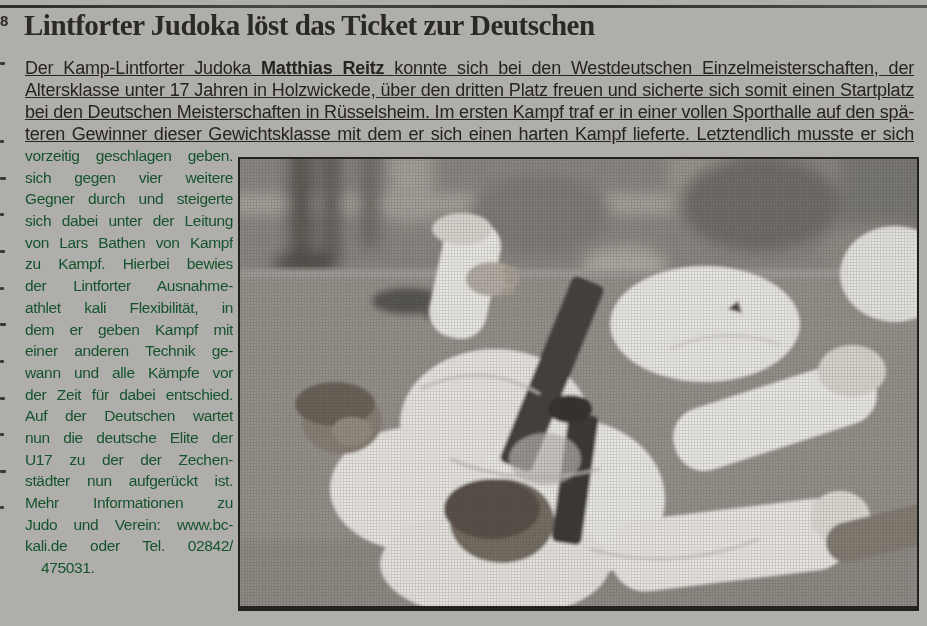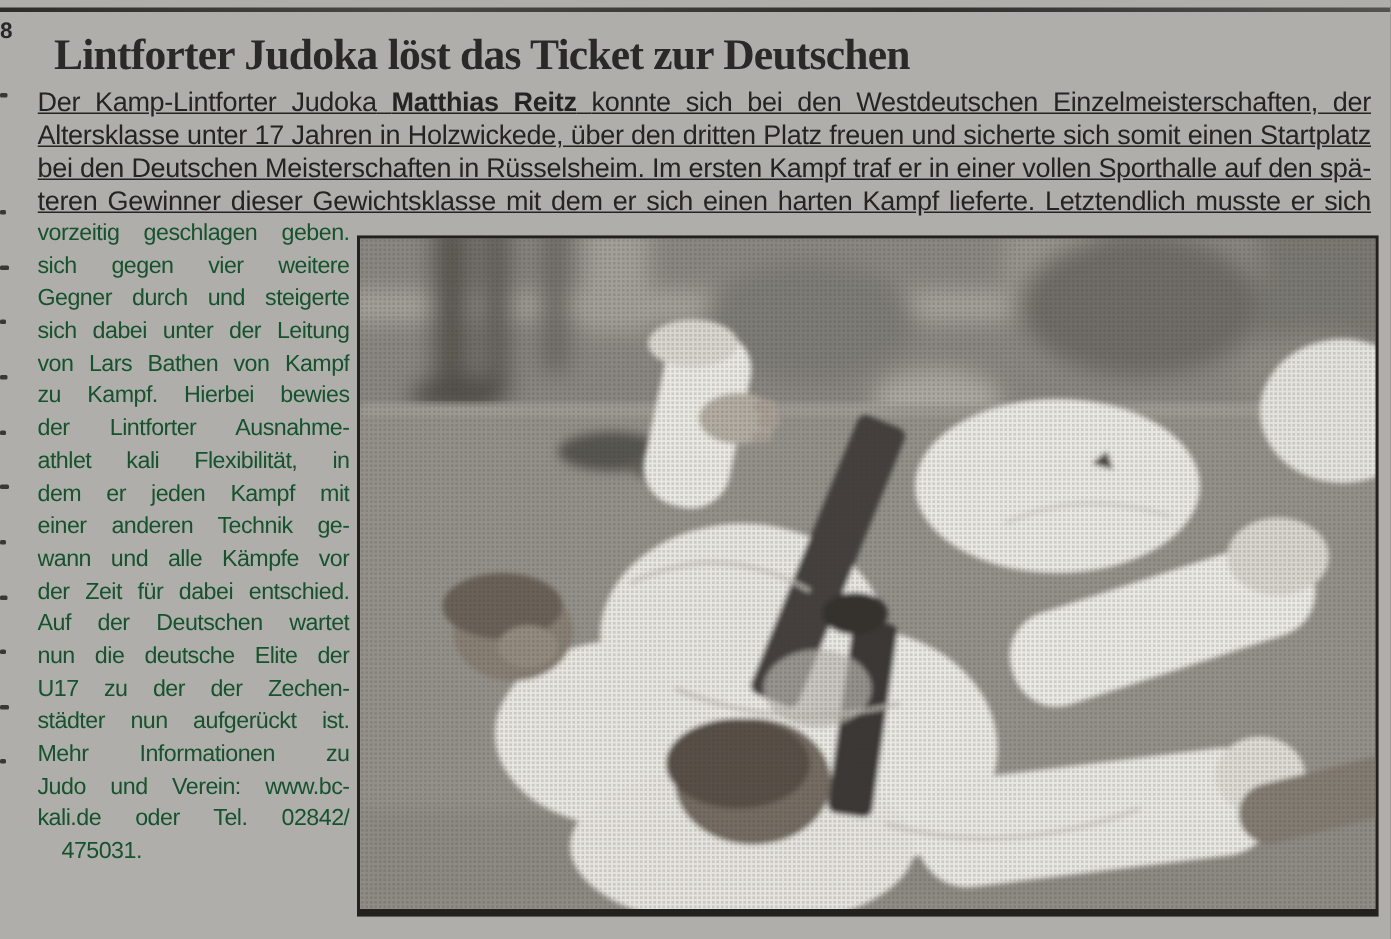--- a/index.html
+++ b/index.html
@@ -78,39 +78,39 @@
   <div class="tick" style="top:213px;width:4px;"></div>
   <div class="tick" style="top:250px;width:5px;"></div>
   <div class="tick" style="top:287px;width:4px;"></div>
   <div class="tick" style="top:323px;width:6px;"></div>
   <div class="tick" style="top:360px;width:4px;"></div>
   <div class="tick" style="top:397px;width:5px;"></div>
   <div class="tick" style="top:433px;width:4px;"></div>
   <div class="tick" style="top:470px;width:6px;"></div>
   <div class="tick" style="top:506px;width:4px;"></div>
 
-  <h1 class="headline" style="margin:12px;">Lintforter Judoka löst das Ticket zur Deutschen</h1>
+  <h1 class="headline" style="margin:0;">Lintforter Judoka löst das Ticket zur Deutschen</h1>
 
   <div class="intro">
     <div class="iline"><span>Der Kamp-Lintforter Judoka</span> <span class="b">Matthias Reitz</span> <span>konnte sich bei den Westdeutschen Einzelmeisterschaften, der</span></div>
     <div class="iline">Altersklasse unter 17 Jahren in Holzwickede, über den dritten Platz freuen und sicherte sich somit einen Startplatz</div>
     <div class="iline">bei den Deutschen Meisterschaften in Rüsselsheim. Im ersten Kampf traf er in einer vollen Sporthalle auf den spä-</div>
     <div class="iline">teren Gewinner dieser Gewichtsklasse mit dem er sich einen harten Kampf lieferte. Letztendlich musste er sich aber</div>
   </div>
 
   <div class="column">
       <div class="cline">vorzeitig geschlagen geben.</div>
       <div class="cline">sich gegen vier weitere</div>
       <div class="cline">Gegner durch und steigerte</div>
       <div class="cline">sich dabei unter der Leitung</div>
       <div class="cline">von Lars Bathen von Kampf</div>
       <div class="cline">zu Kampf. Hierbei bewies</div>
       <div class="cline">der Lintforter Ausnahme-</div>
       <div class="cline">athlet kali Flexibilität, in</div>
-      <div class="cline">dem er jeden Kampf mit</div>
+      <div class="cline">dem er geben Kampf mit</div>
       <div class="cline">einer anderen Technik ge-</div>
       <div class="cline">wann und alle Kämpfe vor</div>
       <div class="cline">der Zeit für dabei entschied.</div>
       <div class="cline">Auf der Deutschen wartet</div>
       <div class="cline">nun die deutsche Elite der</div>
       <div class="cline">U17 zu der der Zechen-</div>
       <div class="cline">städter nun aufgerückt ist.</div>
       <div class="cline">Mehr Informationen zu</div>
       <div class="cline">Judo und Verein: www.bc-</div>
       <div class="cline">kali.de oder Tel. 02842/</div>

